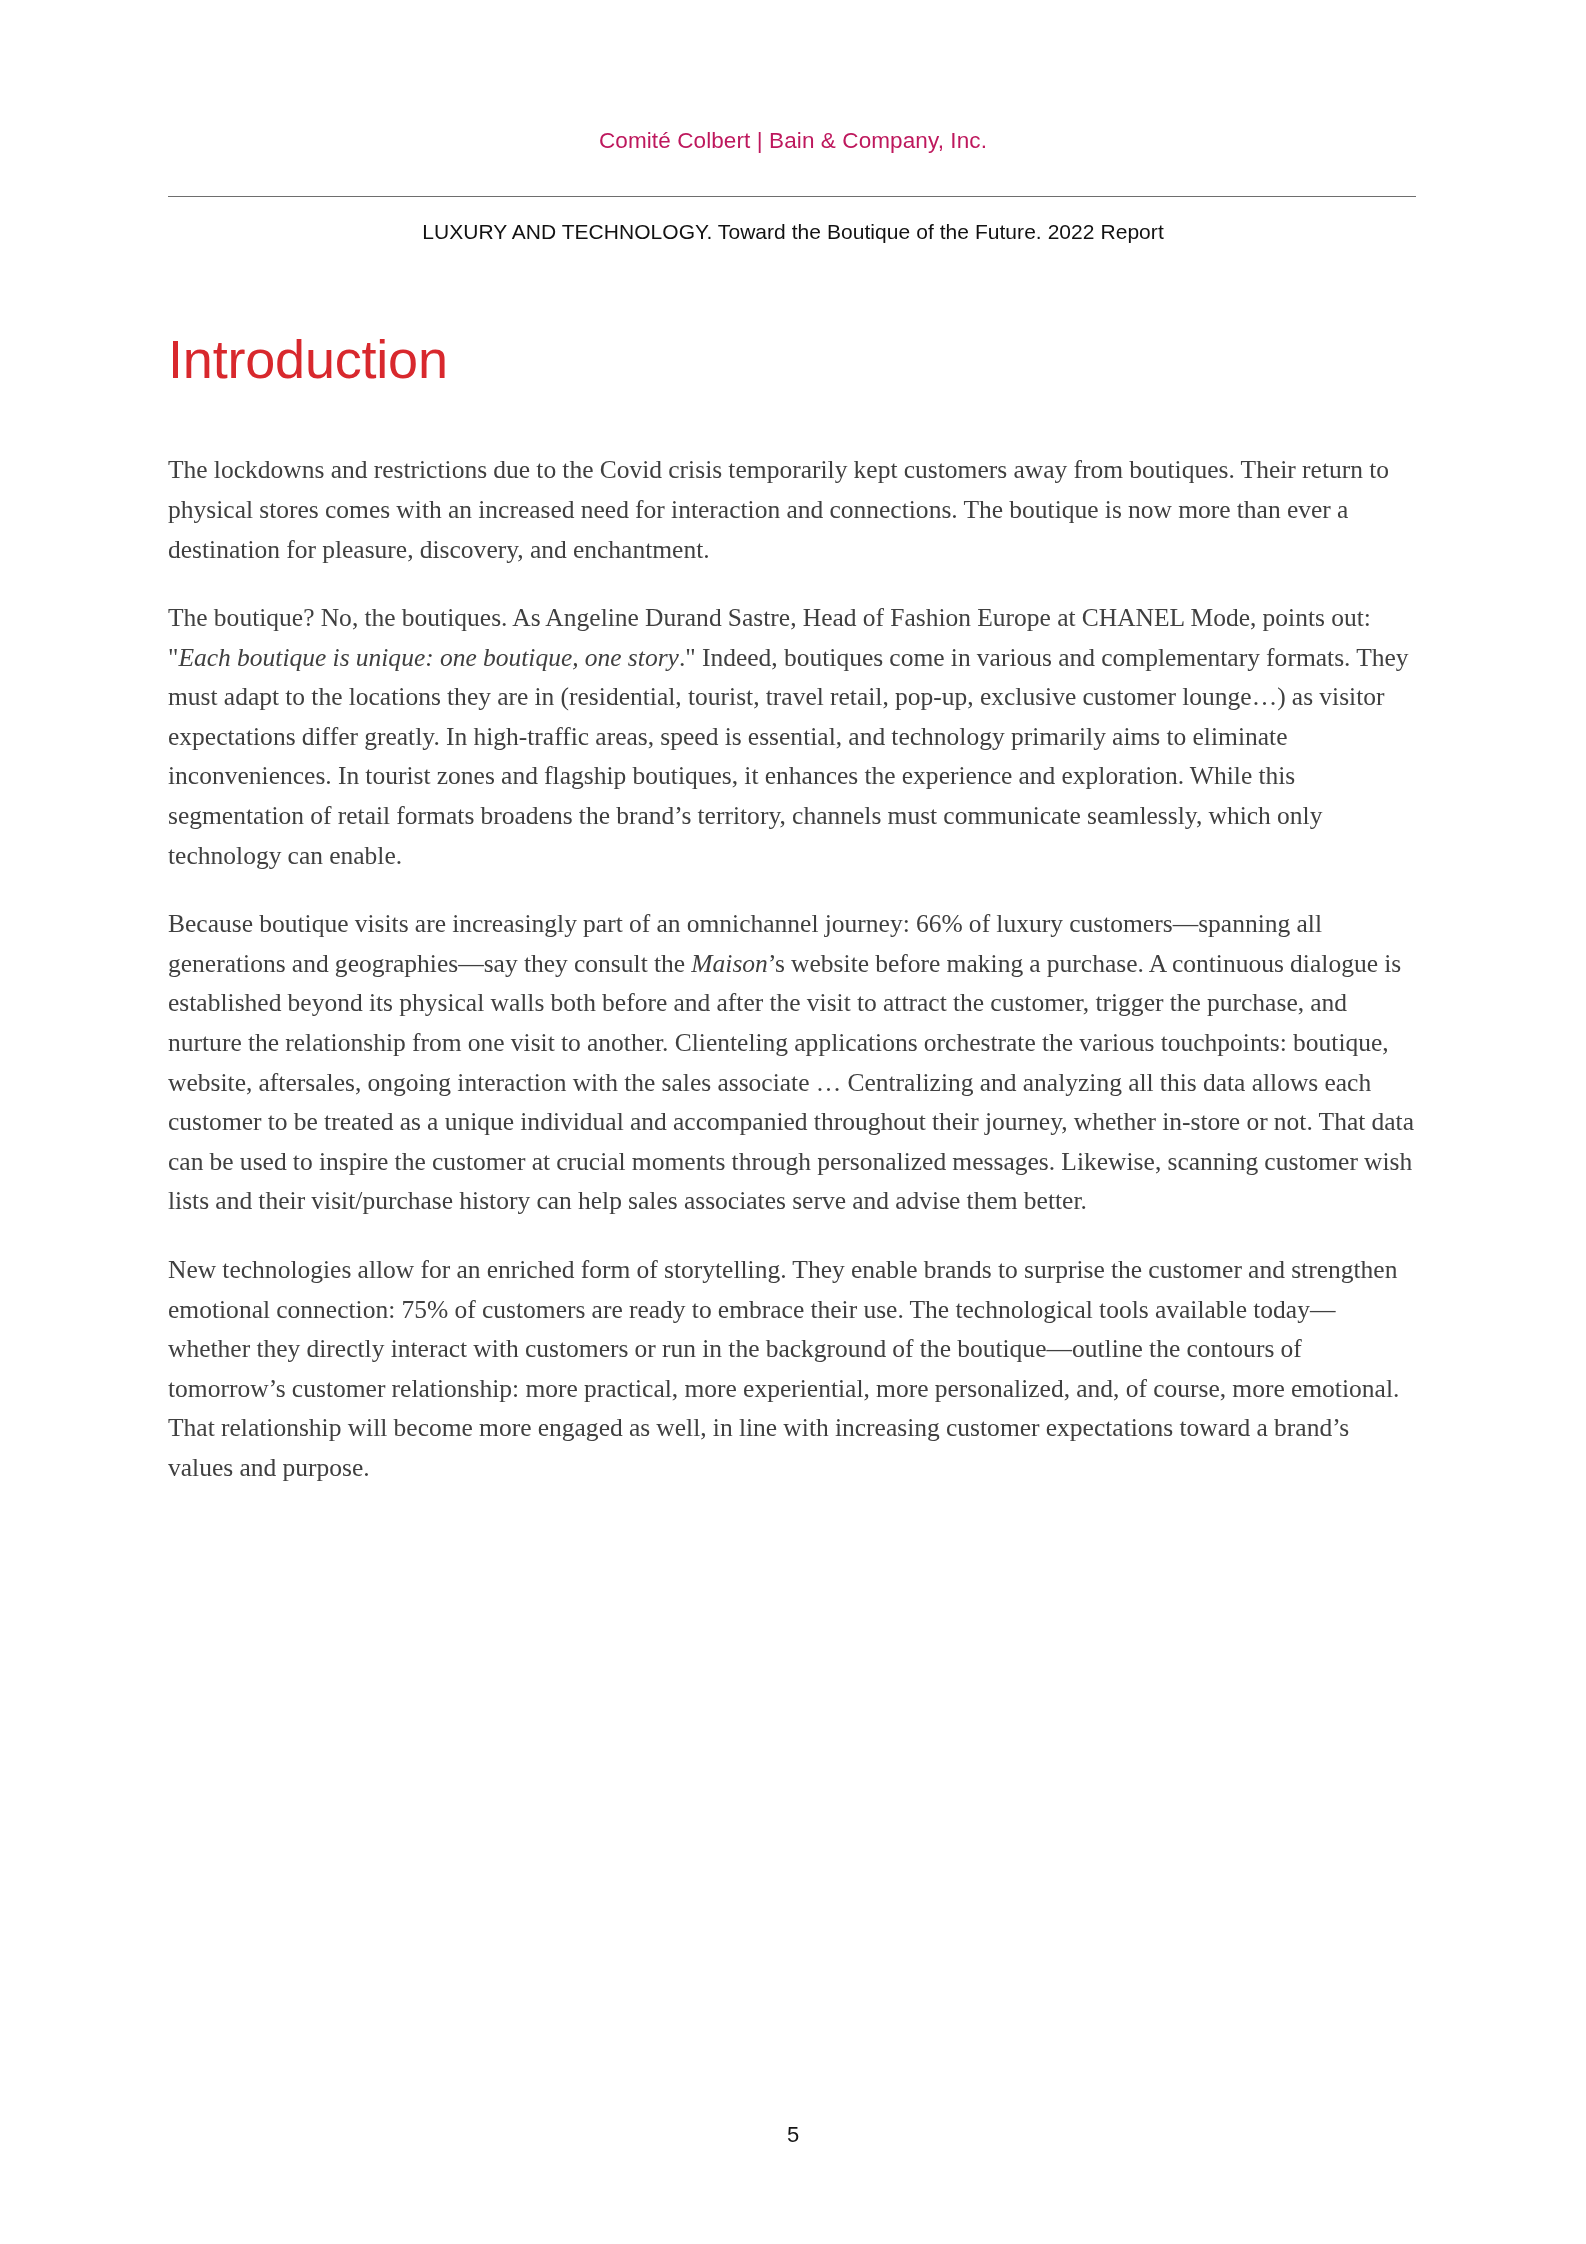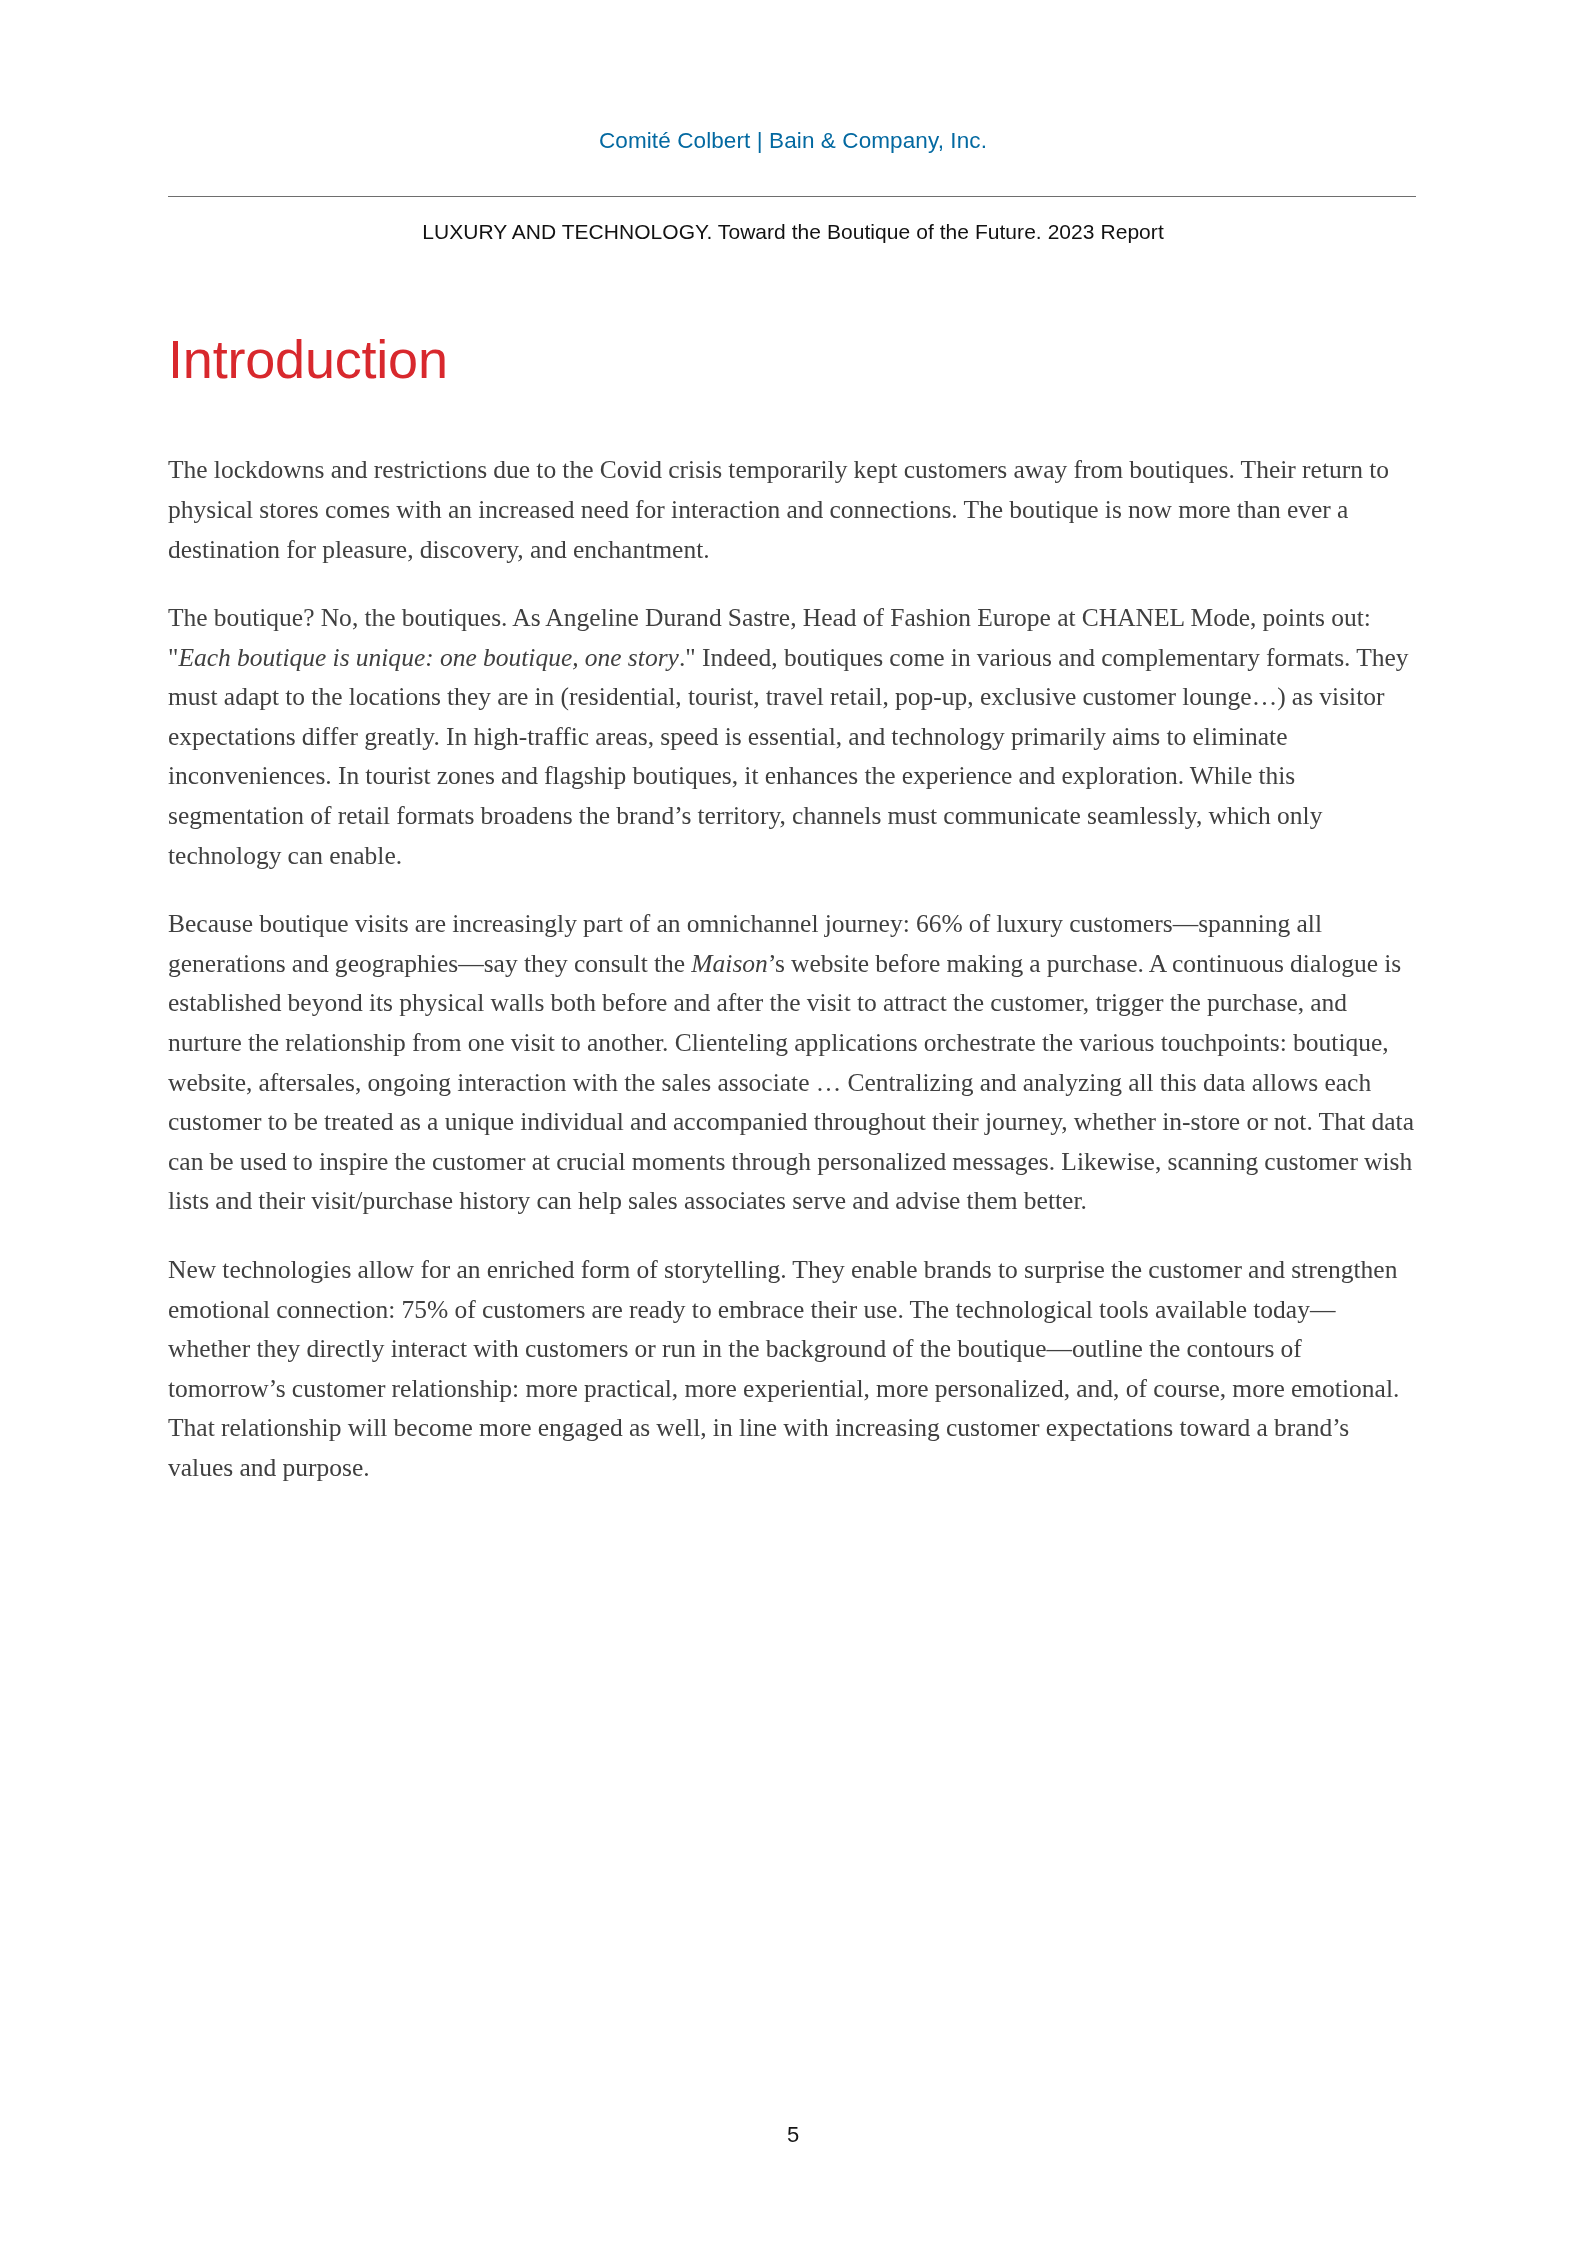--- a/index.html
+++ b/index.html
@@ -26,21 +26,21 @@
   .brand-line {
     position: absolute;
     top: 128px;
     left: 0;
     width: 100%;
     text-align: center;
     font-family: "Liberation Sans", "DejaVu Sans", sans-serif;
     font-size: 22.5px;
     font-weight: 400;
     letter-spacing: 0.1px;
-    color: #0369a1;
+    color: #be185d;
     white-space: nowrap;
   }
   .head-rule {
     position: absolute;
     top: 196px;
     left: 168px;
     width: 1248px;
     height: 1px;
     background: #6e6e6e;
   }
@@ -104,21 +104,21 @@
 </style>
 </head>
 <body>
 
 <div class="page">
 
   <div class="brand-line">Comité Colbert | Bain &amp; Company, Inc.</div>
 
   <div class="head-rule"></div>
 
-  <div class="doc-subtitle">LUXURY AND TECHNOLOGY. Toward the Boutique of the Future. 2023 Report</div>
+  <div class="doc-subtitle">LUXURY AND TECHNOLOGY. Toward the Boutique of the Future. 2022 Report</div>
 
   <div class="content">
 
     <h1 class="section-title">Introduction</h1>
 
     <p class="para"><span>The lockdowns and restrictions due to the Covid crisis temporarily kept customers away from boutiques. Their return to physical stores comes with an increased need for interaction and connections. The boutique is now more than ever a destination for pleasure, discovery, and enchantment.</span></p>
     <p class="para"><span>The boutique? No, the boutiques. As Angeline Durand Sastre, Head of Fashion Europe at CHANEL Mode, points out: "</span><em>Each boutique is unique: one boutique, one story</em><span>." Indeed, boutiques come in various and complementary formats. They must adapt to the locations they are in (residential, tourist, travel retail, pop-up, exclusive customer lounge…) as visitor expectations differ greatly. In high-traffic areas, speed is essential, and technology primarily aims to eliminate inconveniences. In tourist zones and flagship boutiques, it enhances the experience and exploration. While this segmentation of retail formats broadens the brand’s territory, channels must communicate seamlessly, which only technology can enable.</span></p>
     <p class="para"><span>Because boutique visits are increasingly part of an omnichannel journey: 66% of luxury customers—spanning all generations and geographies—say they consult the </span><em>Maison</em><span>’s website before making a purchase. A continuous dialogue is established beyond its physical walls both before and after the visit to attract the customer, trigger the purchase, and nurture the relationship from one visit to another. Clienteling applications orchestrate the various touchpoints: boutique, website, aftersales, ongoing interaction with the sales associate … Centralizing and analyzing all this data allows each customer to be treated as a unique individual and accompanied throughout their journey, whether in-store or not. That data can be used to inspire the customer at crucial moments through personalized messages. Likewise, scanning customer wish lists and their visit/purchase history can help sales associates serve and advise them better.</span></p>
     <p class="para"><span>New technologies allow for an enriched form of storytelling. They enable brands to surprise the customer and strengthen emotional connection: 75% of customers are ready to embrace their use. The technological tools available today—whether they directly interact with customers or run in the background of the boutique—outline the contours of tomorrow’s customer relationship: more practical, more experiential, more personalized, and, of course, more emotional. That relationship will become more engaged as well, in line with increasing customer expectations toward a brand’s values and purpose.</span></p>
 

